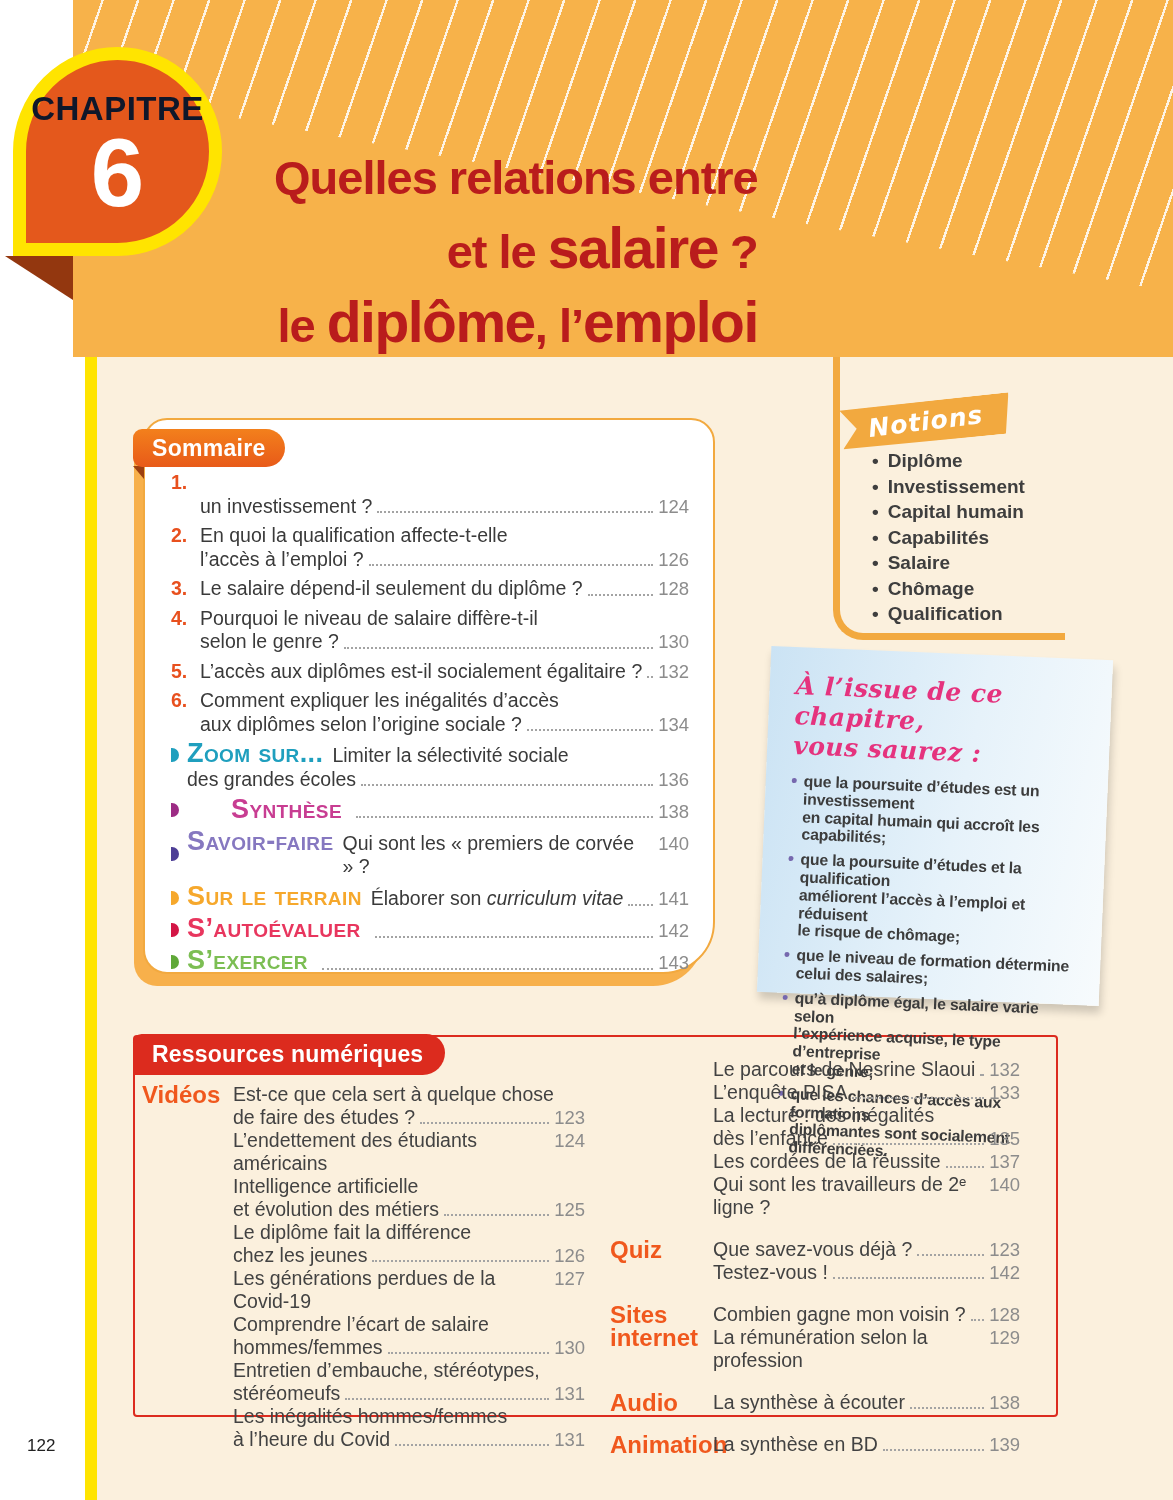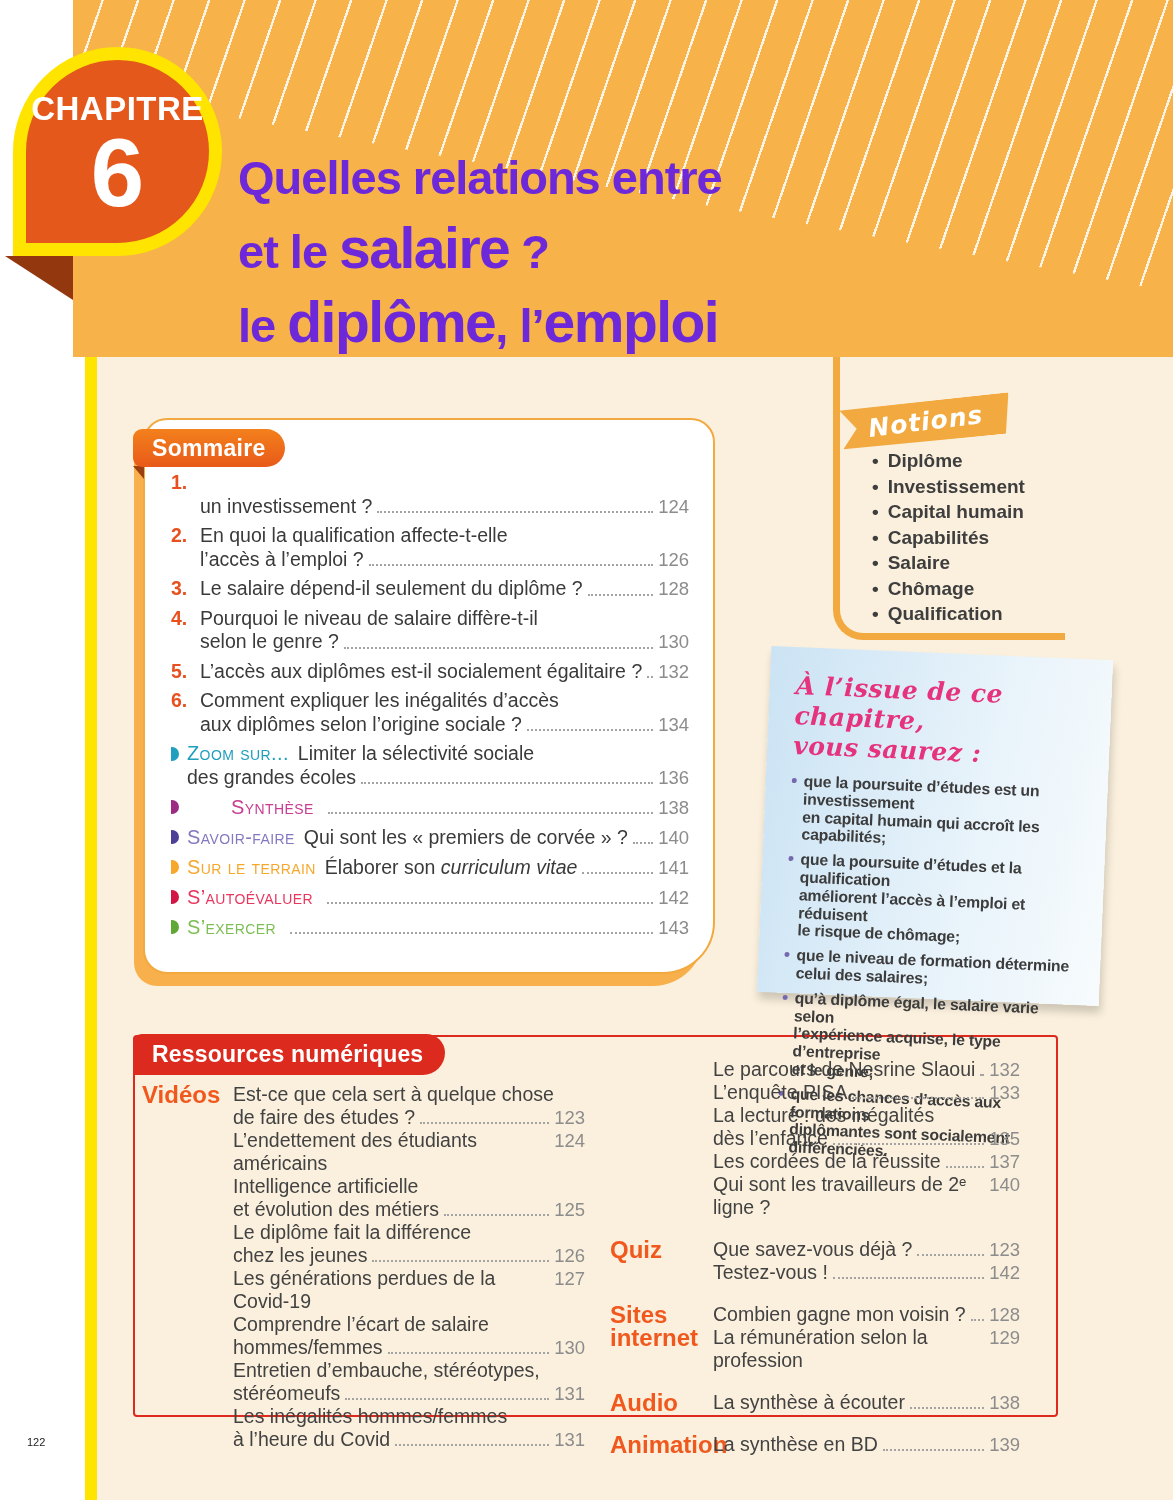--- a/index.html
+++ b/index.html
@@ -6,28 +6,28 @@
   .page{position:relative;width:1173px;height:1500px;background:#ffffff;overflow:hidden;
         font-family:"Liberation Sans",sans-serif;color:#3a3a3a;}
 
   
   .header{position:absolute;left:73px;top:0;width:1100px;height:357px;background:#F7B24A;}
   .stripes-clip{position:absolute;left:0;top:0;width:100%;height:292px;
                 clip-path:polygon(0 0,100% 0,100% 100%,0 30%);overflow:hidden;}
   .stripes{position:absolute;left:-40px;top:0;width:1400px;height:100%;
            background:repeating-linear-gradient(90deg,rgba(255,255,255,0) 0 33px,rgba(255,255,255,.85) 33px 35.5px);
            transform:skewX(-19deg);transform-origin:0 0;}
-  .chapter-title{position:absolute;left:165px;top:142px;color:#6d28d9;font-weight:700;
-                 font-size:47px;line-height:71px;letter-spacing:-1px;white-space:nowrap;}
+  .chapter-title{position:absolute;left:201px;top:142px;color:#b91c1c;font-weight:700;
+                 font-size:47px;line-height:71px;letter-spacing:-1px;white-space:nowrap;text-align:right;}
   .t-bold{font-weight:800;font-size:57px;letter-spacing:-1.5px;}
 
   .chapter-bubble{position:absolute;left:13px;top:47px;width:183px;height:183px;background:#E4581C;
                   border:13px solid #FFE400;border-radius:50% 50% 50% 0;z-index:4;
                   display:flex;flex-direction:column;align-items:center;justify-content:flex-start;}
-  .chapter-word{margin-top:30px;color:#ffffff;font-weight:700;font-size:33px;letter-spacing:.5px;}
+  .chapter-word{margin-top:30px;color:#0f172a;font-weight:700;font-size:33px;letter-spacing:.5px;}
   .chapter-num{color:#fff;font-weight:700;font-size:96px;line-height:98px;margin-top:-4px;}
   .bubble-fold{position:absolute;left:5px;top:256px;width:68px;height:44px;background:#93370F;
                clip-path:polygon(0 0,100% 0,100% 100%);z-index:3;}
 
   .content-bg{position:absolute;left:97px;top:357px;width:1076px;height:1143px;background:#FBF0DD;}
   .yellow-bar{position:absolute;left:85px;top:357px;width:12px;height:1143px;background:#FFE400;}
 
   
   .som-box{position:absolute;left:143px;top:418px;width:568px;height:552px;background:#fff;
            border:2px solid #F2A93F;border-radius:24px 24px 52px 24px;
@@ -43,21 +43,21 @@
   .som-line{display:flex;align-items:baseline;}
   .som-num{color:#E8501E;font-weight:700;flex:none;width:29px;}
   .som-cont{padding-left:29px;}
   .sp-cont{padding-left:16px;}
   .lead{flex:1 1 auto;min-width:0;border-bottom:2px dotted #A3A3A3;align-self:flex-end;
         margin:0 5px 5px 5px;}
   .pg{color:#8C8C8C;flex:none;font-size:18.5px;}
   .sp-item{margin-bottom:6.5px;}
   .sp-marker{flex:none;width:8px;height:14px;border-radius:0 9px 9px 0;margin-right:8px;
              align-self:center;}
-  .sp-label{font-variant:small-caps;font-weight:400;font-size:20px;letter-spacing:.4px;
+  .sp-label{font-variant:small-caps;font-weight:700;font-size:27px;letter-spacing:.4px;
             margin-right:9px;flex:none;}
   .sp-text i{font-style:italic;}
 
   
   .notions-frame{position:absolute;left:833px;top:357px;width:225px;height:276px;
                  border-left:7px solid #F2A93F;border-bottom:7px solid #F2A93F;
                  border-bottom-left-radius:30px;}
   .notions-ribbon{position:absolute;left:841px;top:401px;width:170px;height:41px;background:#F2A93F;
                   transform:rotate(-6deg);z-index:2;
                   clip-path:polygon(0 2%,100% 0,96% 100%,0 96%,9% 50%);
@@ -92,21 +92,21 @@
   .res-col-left{left:142px;top:1083px;width:443px;}
   .res-col-right{left:610px;top:1058px;width:410px;}
   .res-group{display:flex;margin-bottom:19px;}
   .res-label{flex:none;font-weight:700;color:#F0581D;font-size:24px;line-height:23px;}
   .res-col-left .res-label{width:91px;}
   .res-col-right .res-label{width:103px;}
   .res-entries{flex:1 1 auto;min-width:0;}
   .res-line{display:flex;align-items:baseline;font-size:19.5px;line-height:23px;color:#424242;}
   .res-line .pg{font-size:18.5px;}
 
-  .folio{position:absolute;left:27px;top:1436px;font-size:11px;color:#222;}
+  .folio{position:absolute;left:27px;top:1436px;font-size:17px;color:#222;}
 </style>
 </head>
 <body>
 
 <div class="page">
 
   <div class="header">
     <div class="stripes-clip">
       <div class="stripes"></div>
     </div>

